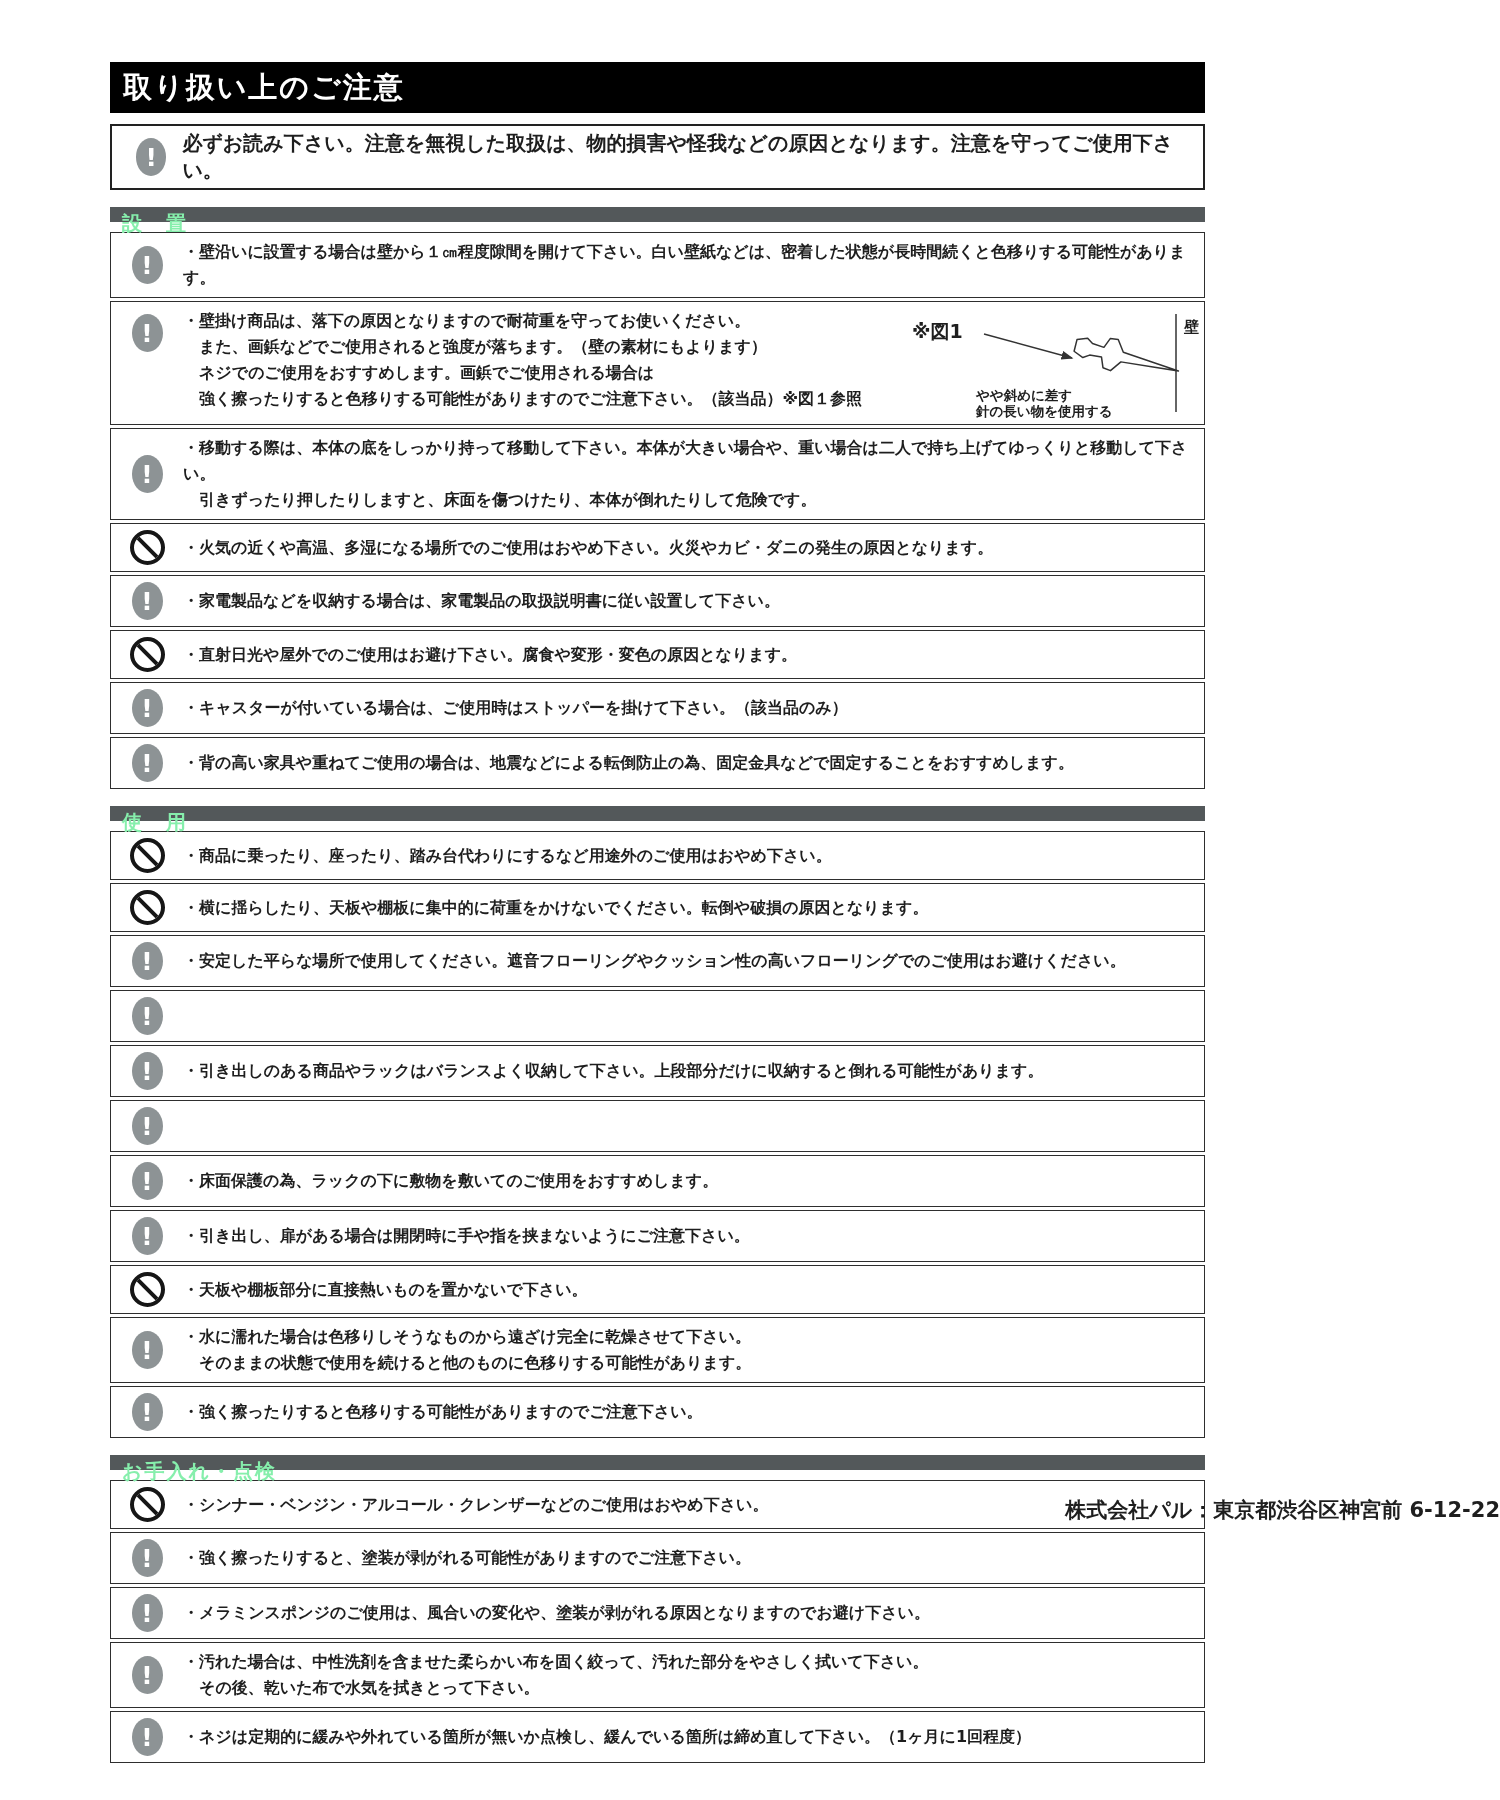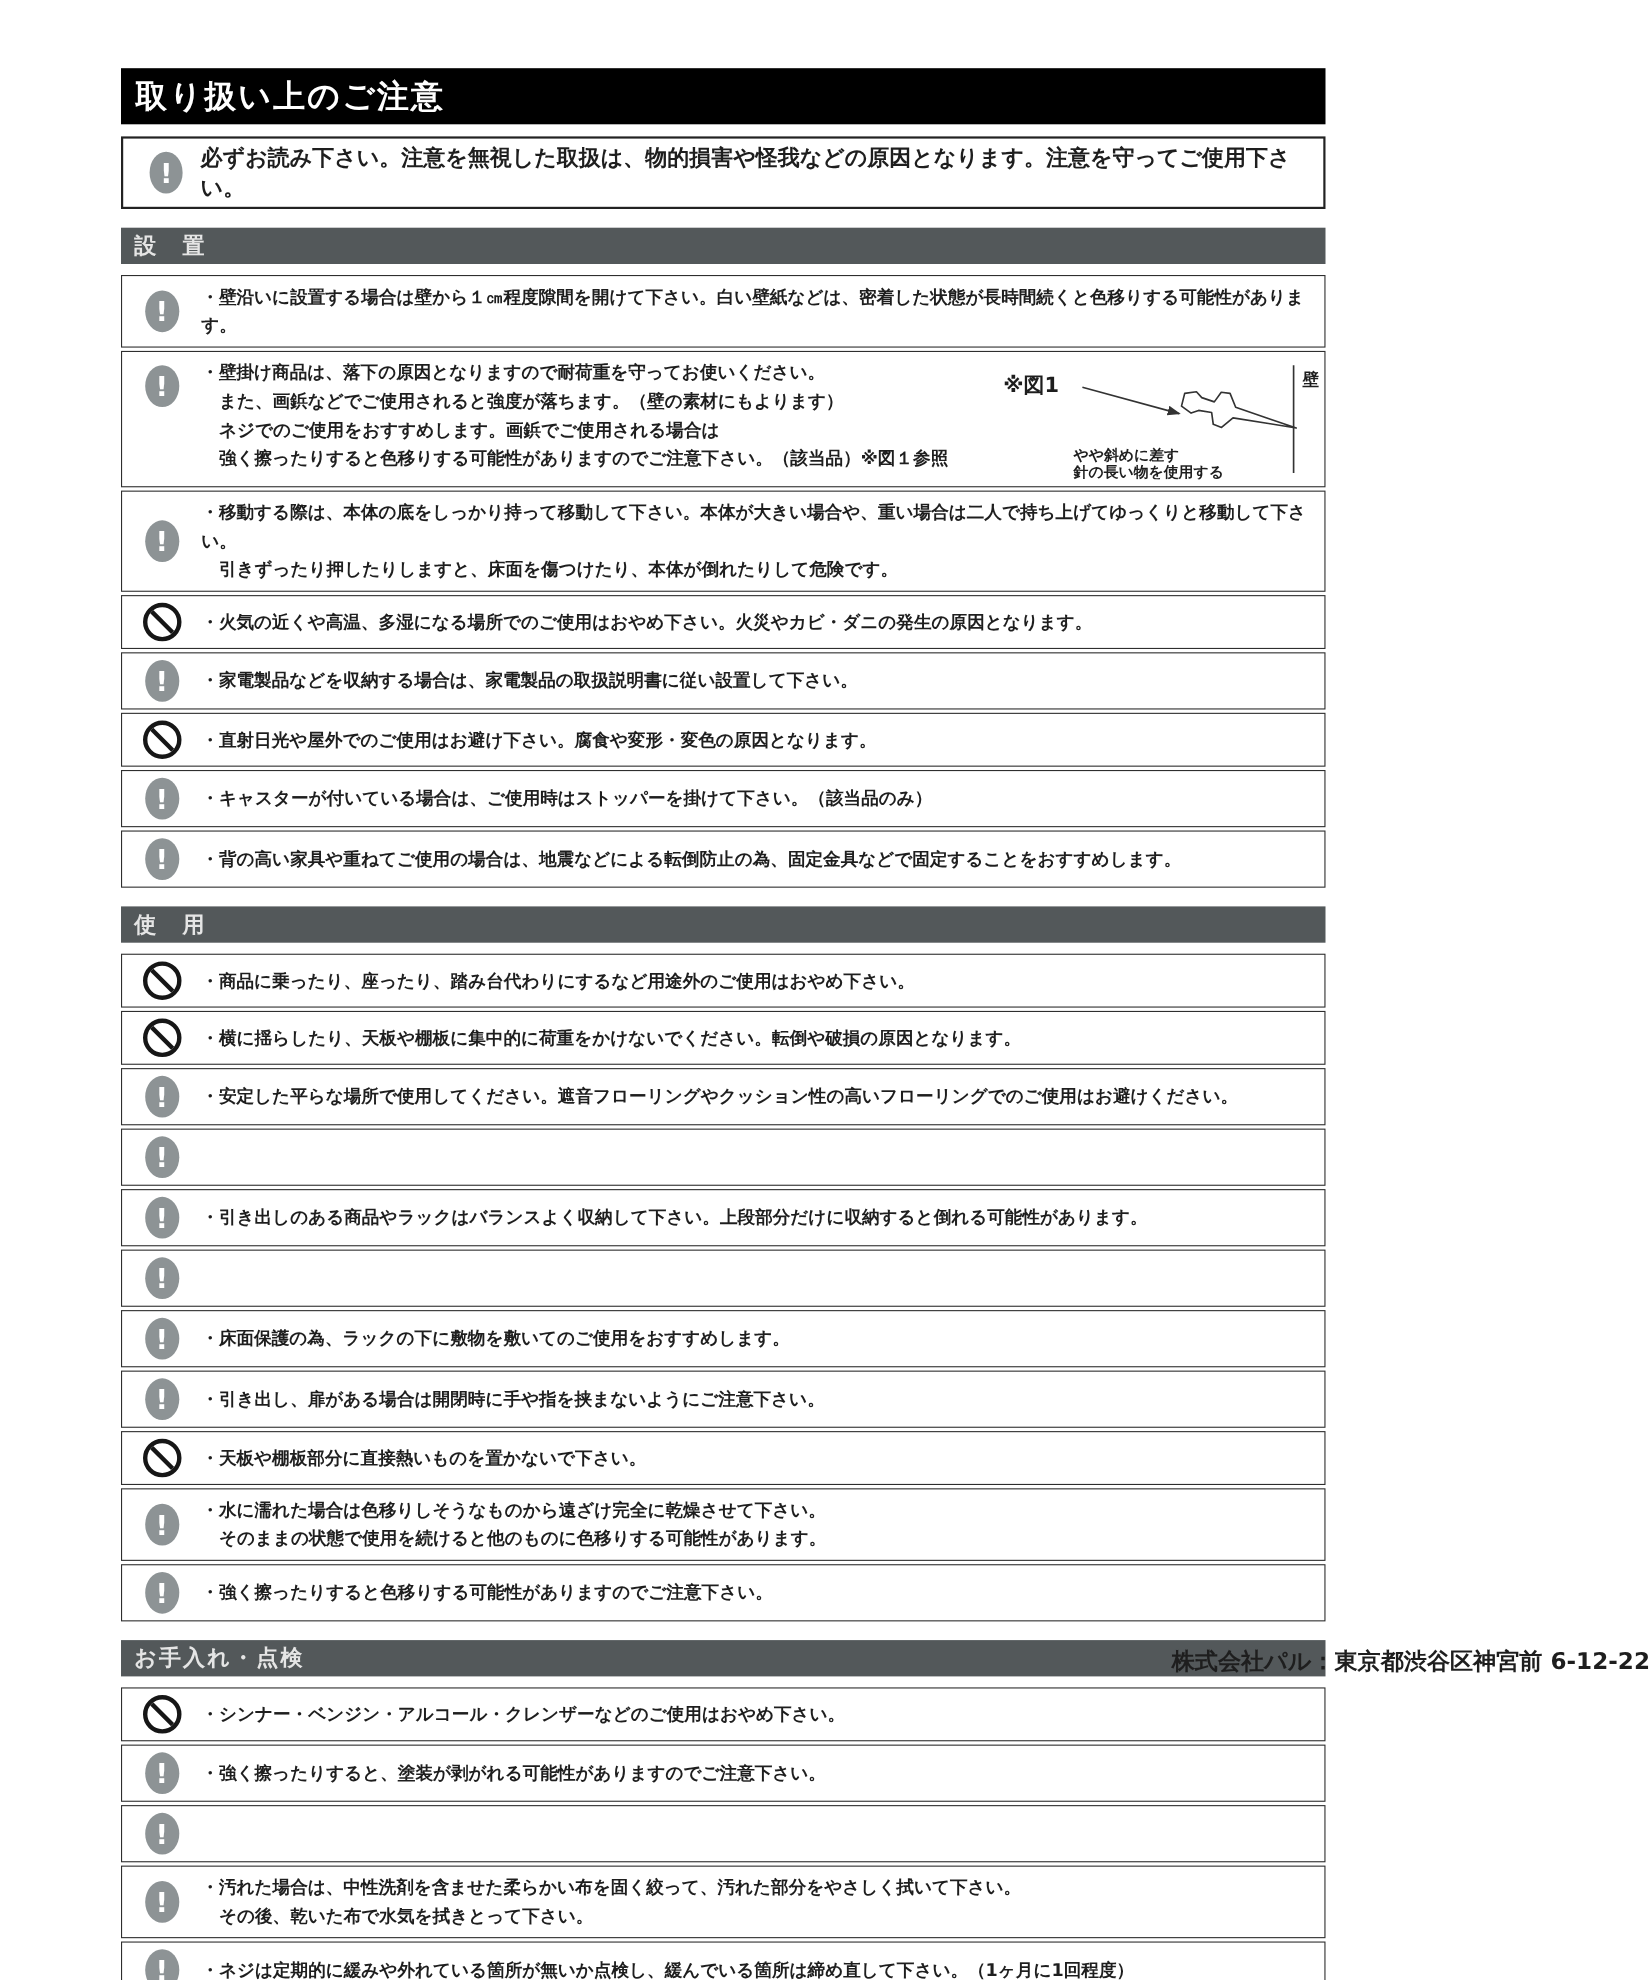--- a/index.html
+++ b/index.html
@@ -17,21 +17,21 @@
   }
 
   .notice-box {
     margin-top:11px; border:2px solid #222222; min-height:47px;
     display:flex; align-items:center; gap:16px; padding:4px 10px 4px 24px;
     font-size:20px;
   }
 
   .section { margin-top:17px; }
   .section-header {
-    height:33px; background:#53585a; color:#e5e5e5;
+    height:15px; background:#53585a; color:#86efac;
     font-size:20px; line-height:33px; padding-left:12px; letter-spacing:2px;
     margin-bottom:10px;
   }
   .rows .row + .row { margin-top:3px; }
   .row {
     border:1px solid #2e2e2e; display:flex; align-items:center;
     min-height:41px; padding:6px 0;
   }
   .row.top-align { align-items:flex-start; }
   .row.top-align .icon-cell { padding-top:6px; }
@@ -332,20 +332,23 @@
           <div class="line">・強く擦ったりすると、塗装が剥がれる可能性がありますのでご注意下さい。</div>
         </div>
       </div>
 
       <div class="row">
         <div class="icon-cell">
             <div class="caution-icon">
               <span>!</span>
             </div>
           </div>
+        <div class="text-cell">
+          <div class="line">・メラミンスポンジのご使用は、風合いの変化や、塗装が剥がれる原因となりますのでお避け下さい。</div>
+        </div>
       </div>
 
       <div class="row">
         <div class="icon-cell">
             <div class="caution-icon">
               <span>!</span>
             </div>
           </div>
         <div class="text-cell">
           <div class="line">・汚れた場合は、中性洗剤を含ませた柔らかい布を固く絞って、汚れた部分をやさしく拭いて下さい。</div>

